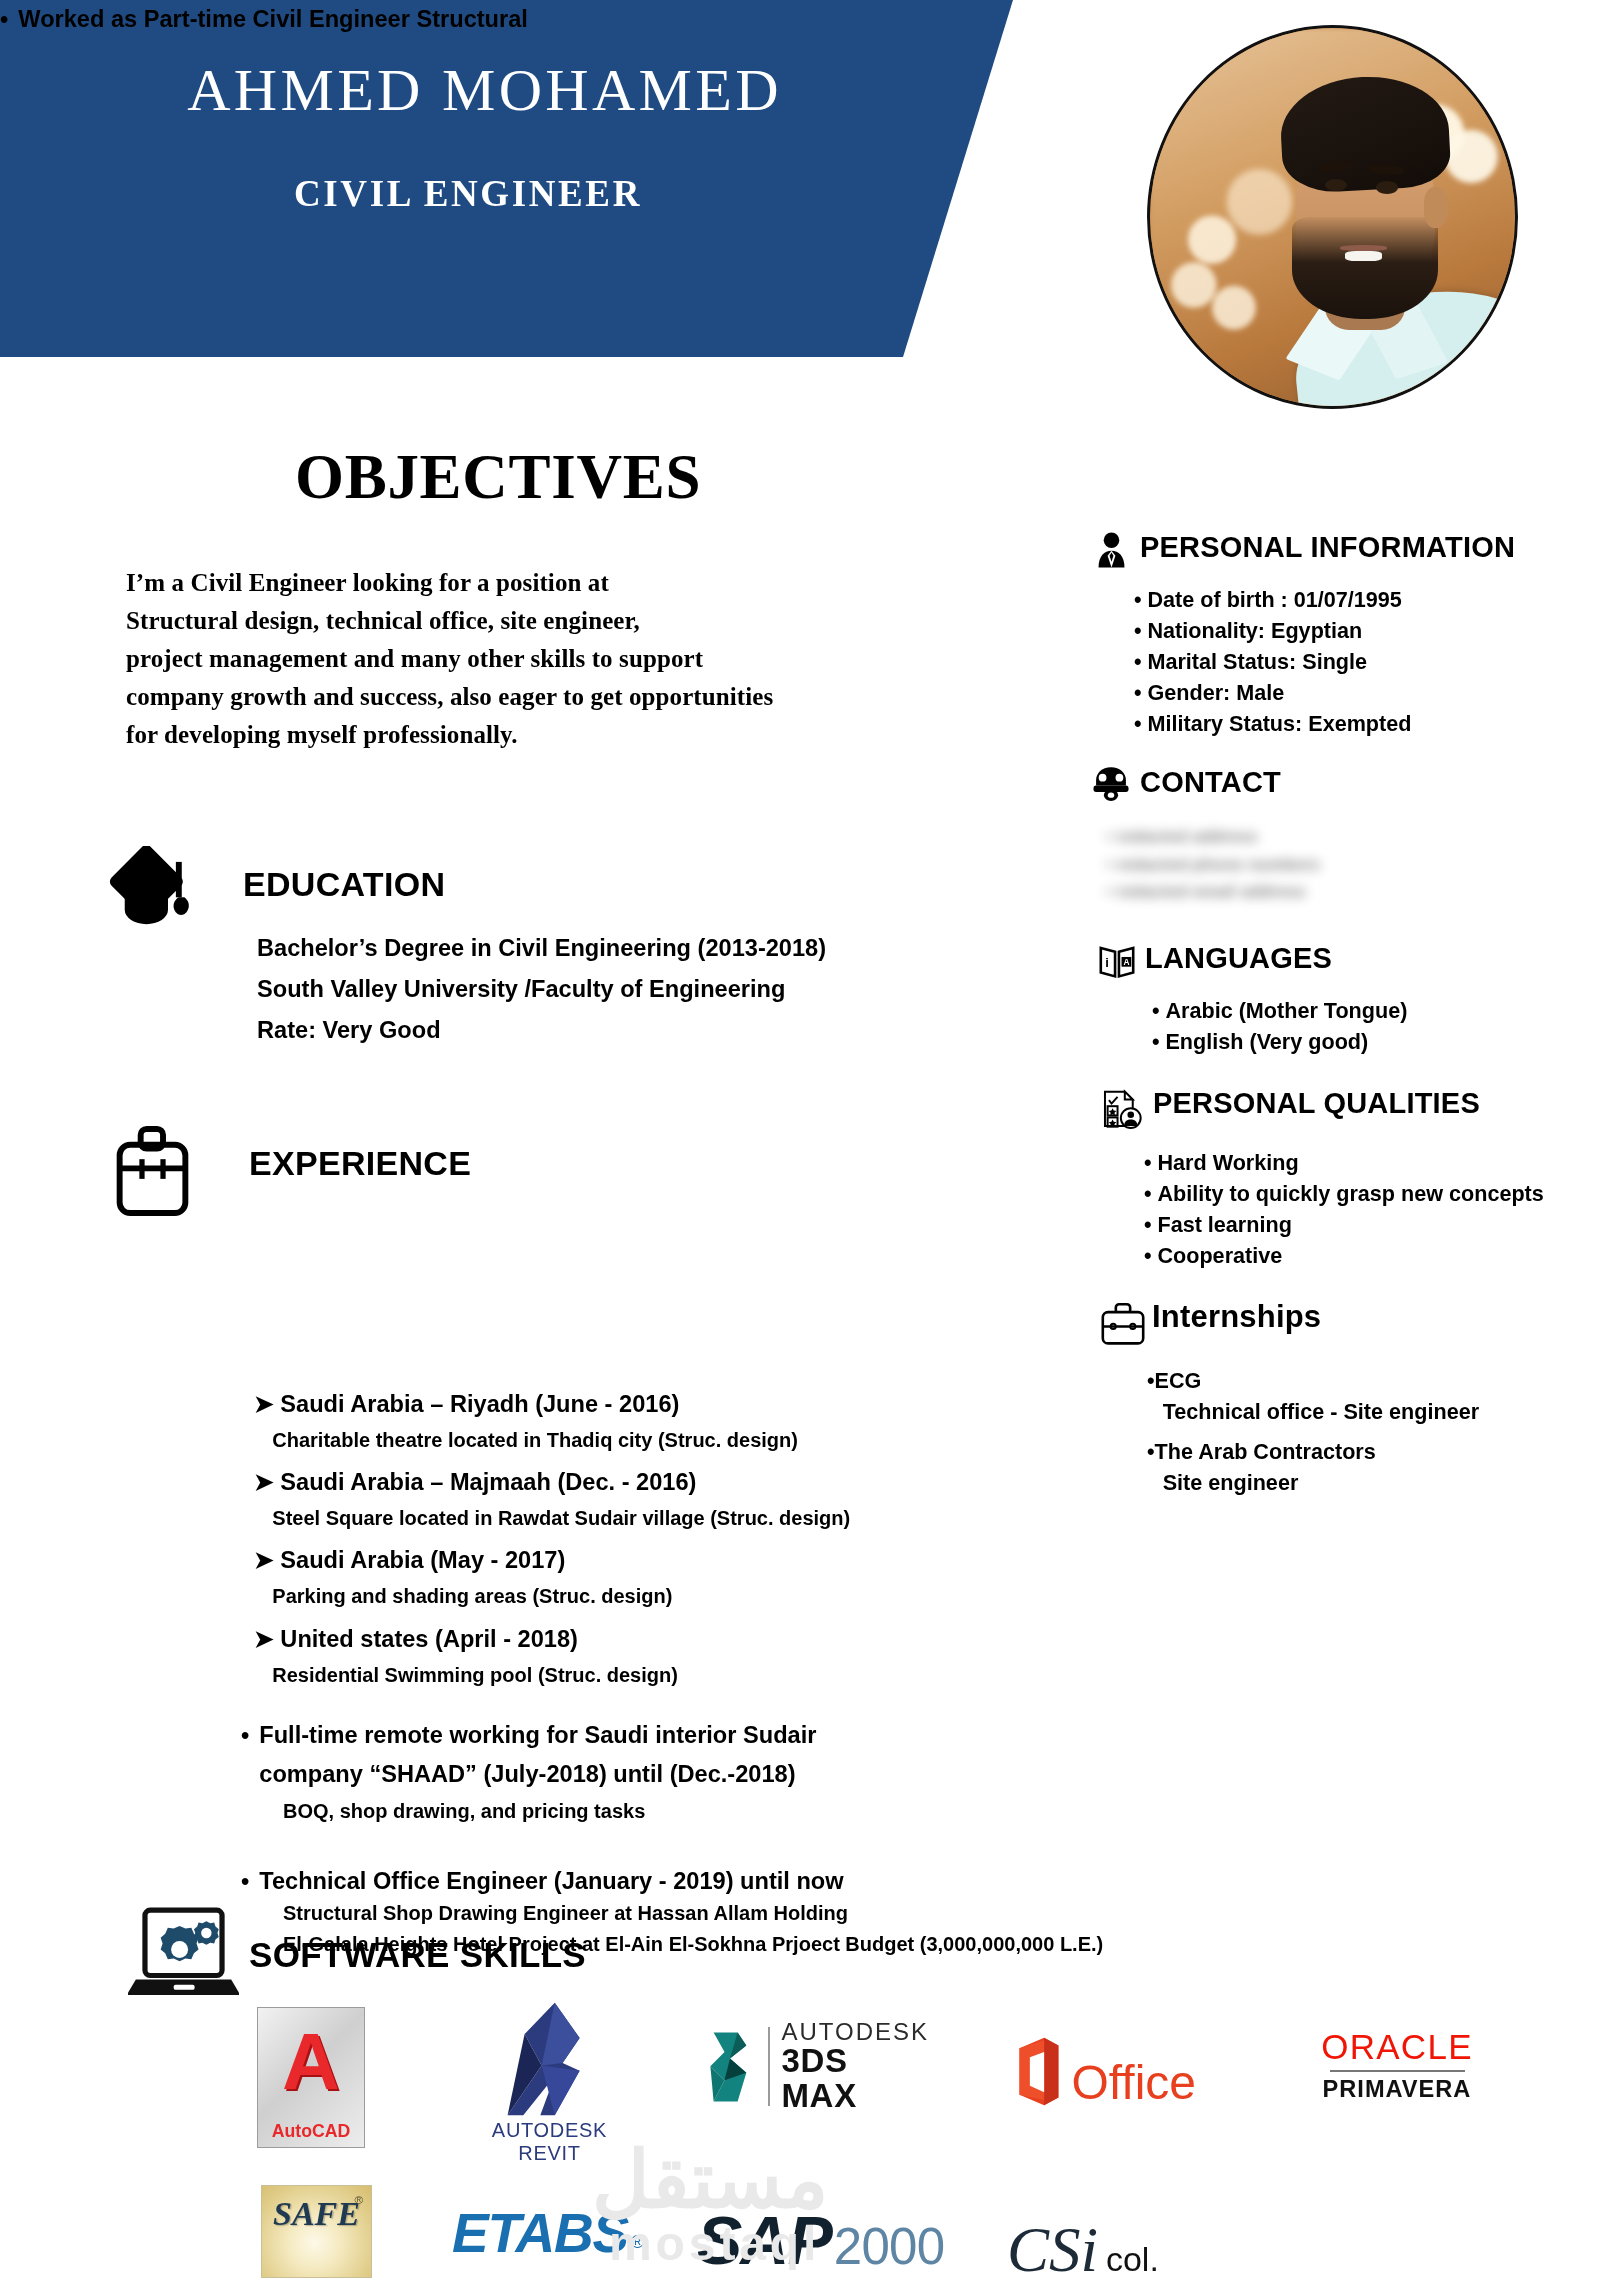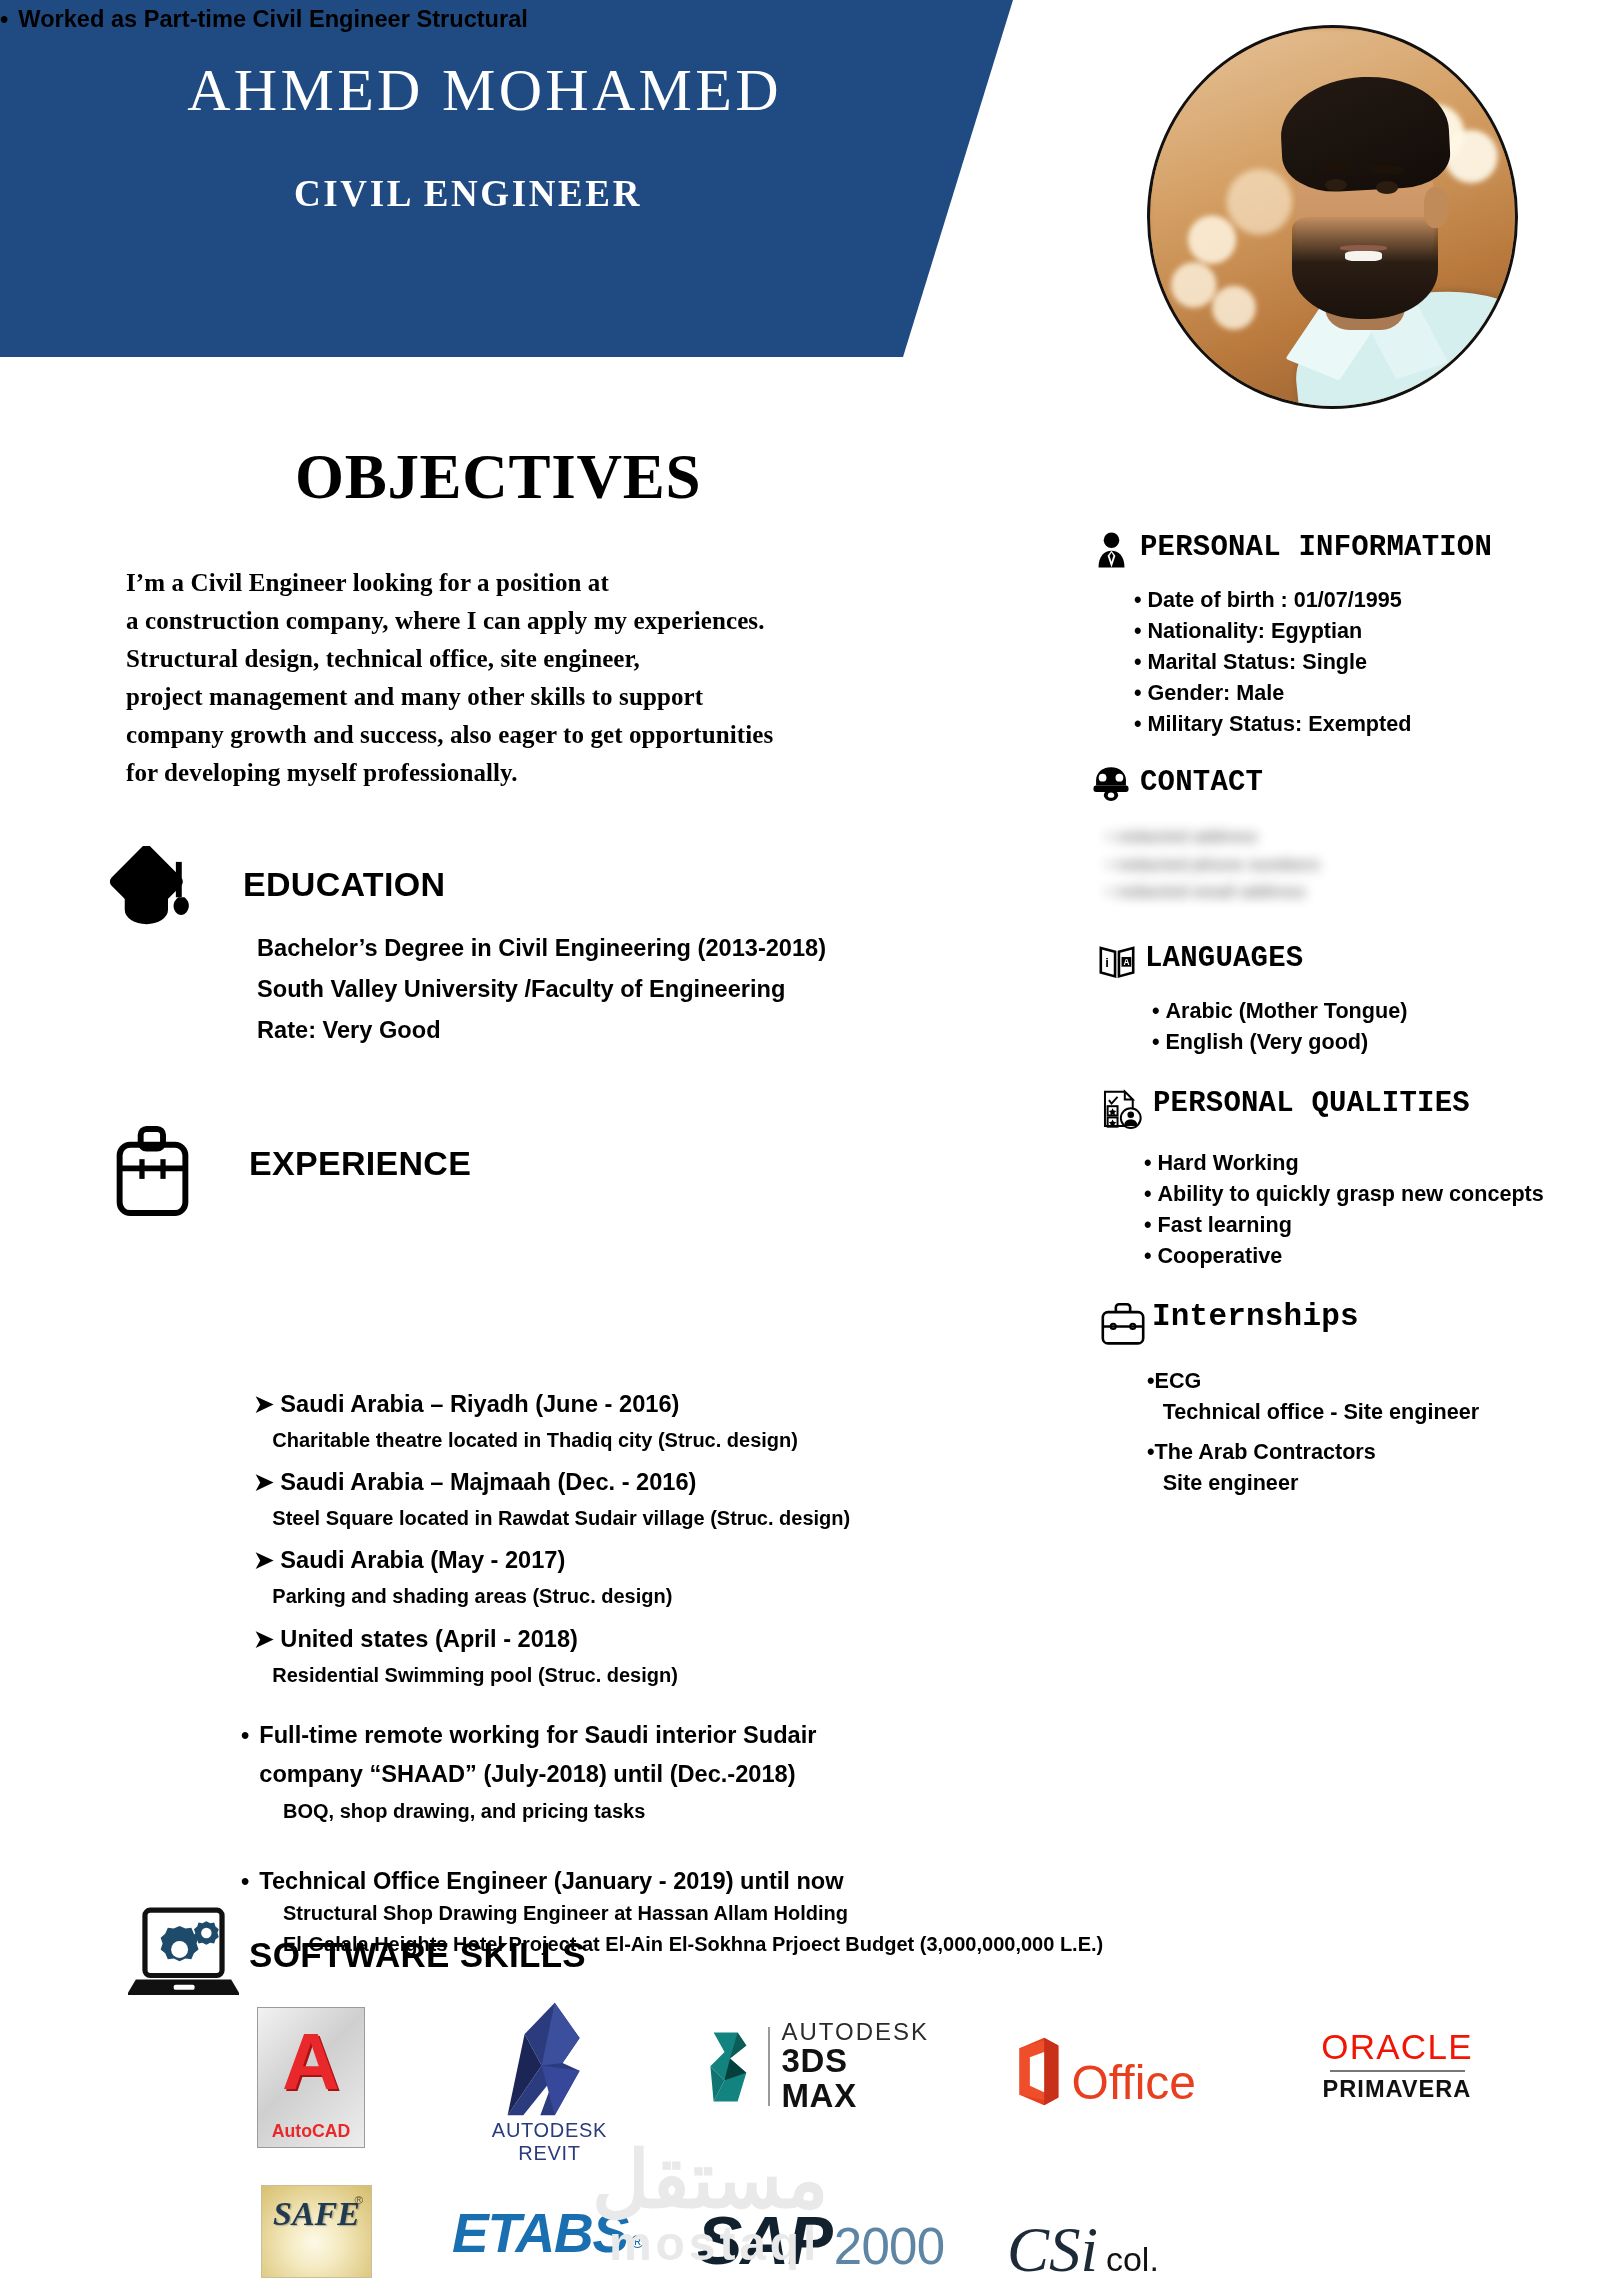--- a/index.html
+++ b/index.html
@@ -121,21 +121,21 @@
   .proj-sub{ font-size:20px; line-height:34px; padding-left:18.3px; }
 
   
   #sw-head{ left:249px; top:1937px; font-size:35px; }
 
   .logo{ position:absolute; }
 
   
   .r-head{
     position:absolute;
-    font-size:29px; font-weight:700; letter-spacing:0.2px; line-height:1;font-family:Liberation Mono, monospace;
+    font-size:29px; font-weight:700; letter-spacing:0.2px; line-height:1;
   }
   .r-list{
     position:absolute;
     font-size:21.6px; font-weight:700; line-height:31px;
   }
   .r-list div{ white-space:nowrap; }
   .r-list .b::before{ content:"\2022"; margin-right:5.9px; }
 
   #contact-blur{
     position:absolute; left:1106px; top:823px; width:484px; height:79px;
@@ -172,21 +172,20 @@
   <div class="ph-eyeL"></div>
   <div class="ph-eyeR"></div>
   <div class="ph-lip"></div>
   <div class="ph-teeth"></div>
   <div class="ph-ear"></div>
 </div>
 
 <div id="objectives-title">OBJECTIVES</div>
 <div id="objectives-body">
   <div>I’m a Civil Engineer looking for a position at</div>
-  <div>a construction company, where I can apply my experiences.</div>
   <div>Structural design, technical office, site engineer,</div>
   <div>project management and many other skills to support</div>
   <div>company growth and success, also eager to get opportunities</div>
   <div>for developing myself professionally.</div>
 </div>
 
 <svg class="sec-icon" style="left:109px;top:846px;" width="118" height="79" viewBox="0 0 180 120">
   <rect x="15" y="12" width="84" height="84" transform="rotate(45 57 54)" rx="9" fill="#000"></rect>
   <path d="M24 57 L24 97 a33 22 0 0 0 66 0 L90 57 L57 80 Z" fill="#000"></path>
   <rect x="102" y="24" width="9" height="54" fill="#000"></rect>

